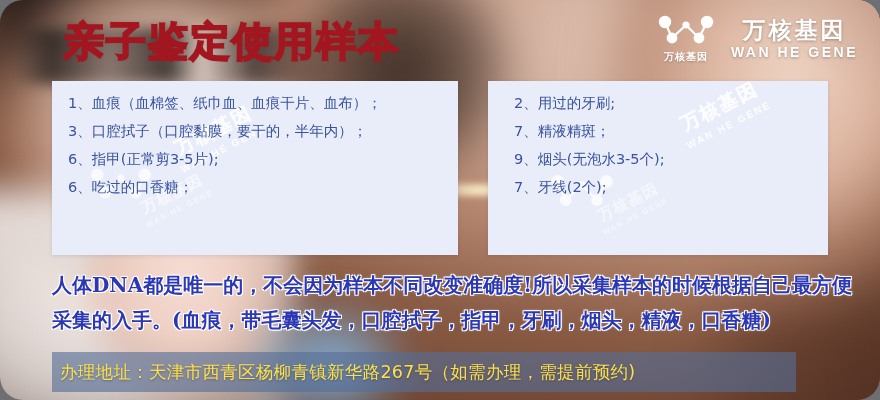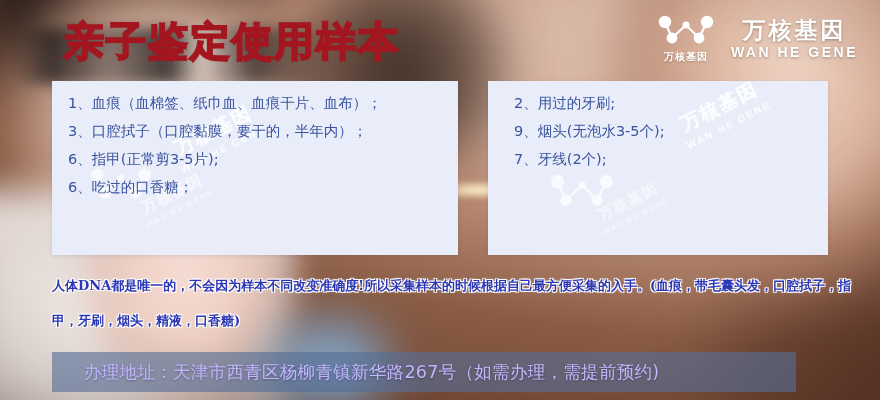--- a/index.html
+++ b/index.html
@@ -4,20 +4,21 @@
 <style>
   html,body{margin:0;padding:0;}
   body{
     width:880px;height:400px;overflow:hidden;
     font-family:"Liberation Sans","DejaVu Sans",sans-serif;
     background:#6d6f72;
   }
   .poster{
     position:relative;width:880px;height:400px;overflow:hidden;
     background:#55585c;
+    border-radius:23px;
   }
 
   
   .bg{position:absolute;inset:0;overflow:hidden;}
   .bg-layer{position:absolute;inset:-40px;}
 
   .bg-base{
     background:
       radial-gradient(120% 90% at 88% 18%, #e8cfc2 0%, #d8b7a6 22%, #b98b74 45%, #8a5c45 68%, #6a3f2d 100%),
       linear-gradient(90deg,#7b7d80 0%,#83858a 28%,#9aa0a6 50%,#b49484 70%,#8b5f46 100%);
@@ -137,37 +138,37 @@
   .wm-a{left:118px;top:36px;}
   .wm-b{left:76px;top:98px;transform:scale(.8);}
   .wm-c{left:34px;top:84px;}
   .wm-d{left:188px;top:12px;}
   .wm-e{left:96px;top:106px;transform:scale(.78);}
   .wm-f{left:58px;top:90px;}
 
   
   .note{
     position:absolute;left:52px;top:268px;width:800px;
-    font-size:13px;line-height:35px;font-weight:700;
+    font-size:20px;line-height:35px;font-weight:700;
     font-family:"DejaVu Serif","Liberation Serif",serif;
     color:#2c37b4;
     text-shadow:
       -1px -1px 0 rgba(255,255,255,.95), 1px -1px 0 rgba(255,255,255,.95),
       -1px  1px 0 rgba(255,255,255,.95), 1px  1px 0 rgba(255,255,255,.95),
        0 0 3px rgba(255,255,255,.8);
   }
 
   
   .addr{
     position:absolute;left:52px;top:352px;width:744px;height:40px;
     background:rgba(86,110,150,.62);
     display:flex;align-items:center;
   }
   .addr-text{
-    color:#c4b5fd;font-size:17.5px;font-weight:400;letter-spacing:.3px;padding-left:32px;
+    color:#fde047;font-size:17.5px;font-weight:400;letter-spacing:.3px;padding-left:8px;
     font-family:"DejaVu Sans","Liberation Sans",sans-serif;
     white-space:nowrap;text-shadow:0 1px 2px rgba(20,30,60,.35);
   }
 </style>
 </head>
 <body>
 
 <div class="poster">
 
   <div class="bg">
@@ -271,20 +272,21 @@
           </g>
           <circle cx="10" cy="8" r="5.6" fill="#ffffff"></circle>
             <circle cx="17" cy="24" r="5" fill="#ffffff"></circle>
           <circle cx="31" cy="11" r="3.2" fill="#ffffff"></circle>
             <circle cx="44" cy="24" r="5" fill="#ffffff"></circle>
           <circle cx="52" cy="8" r="5.6" fill="#ffffff"></circle>
         </svg>
       </div>
       <ul class="panel-list">
         <li>2、用过的牙刷;</li>
+        <li>7、精液精斑；</li>
         <li>9、烟头(无泡水3-5个);</li>
         <li>7、牙线(2个);</li>
       </ul>
     </div>
   </div>
 
   <div class="note">人体DNA都是唯一的，不会因为样本不同改变准确度!所以采集样本的时候根据自己最方便采集的入手。(血痕，带毛囊头发，口腔拭子，指甲，牙刷，烟头，精液，口香糖)</div>
 
   <div class="addr">
     <span class="addr-text">办理地址：天津市西青区杨柳青镇新华路267号（如需办理，需提前预约)</span>

